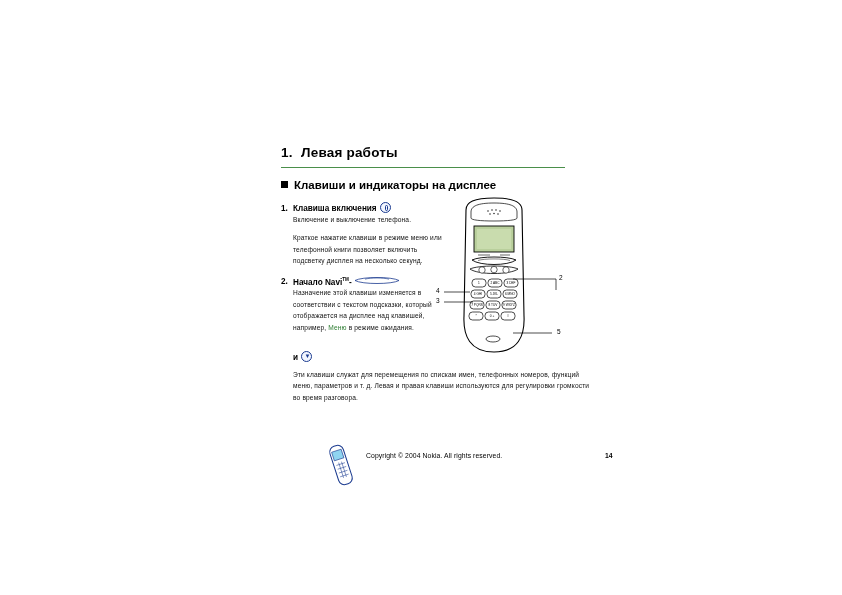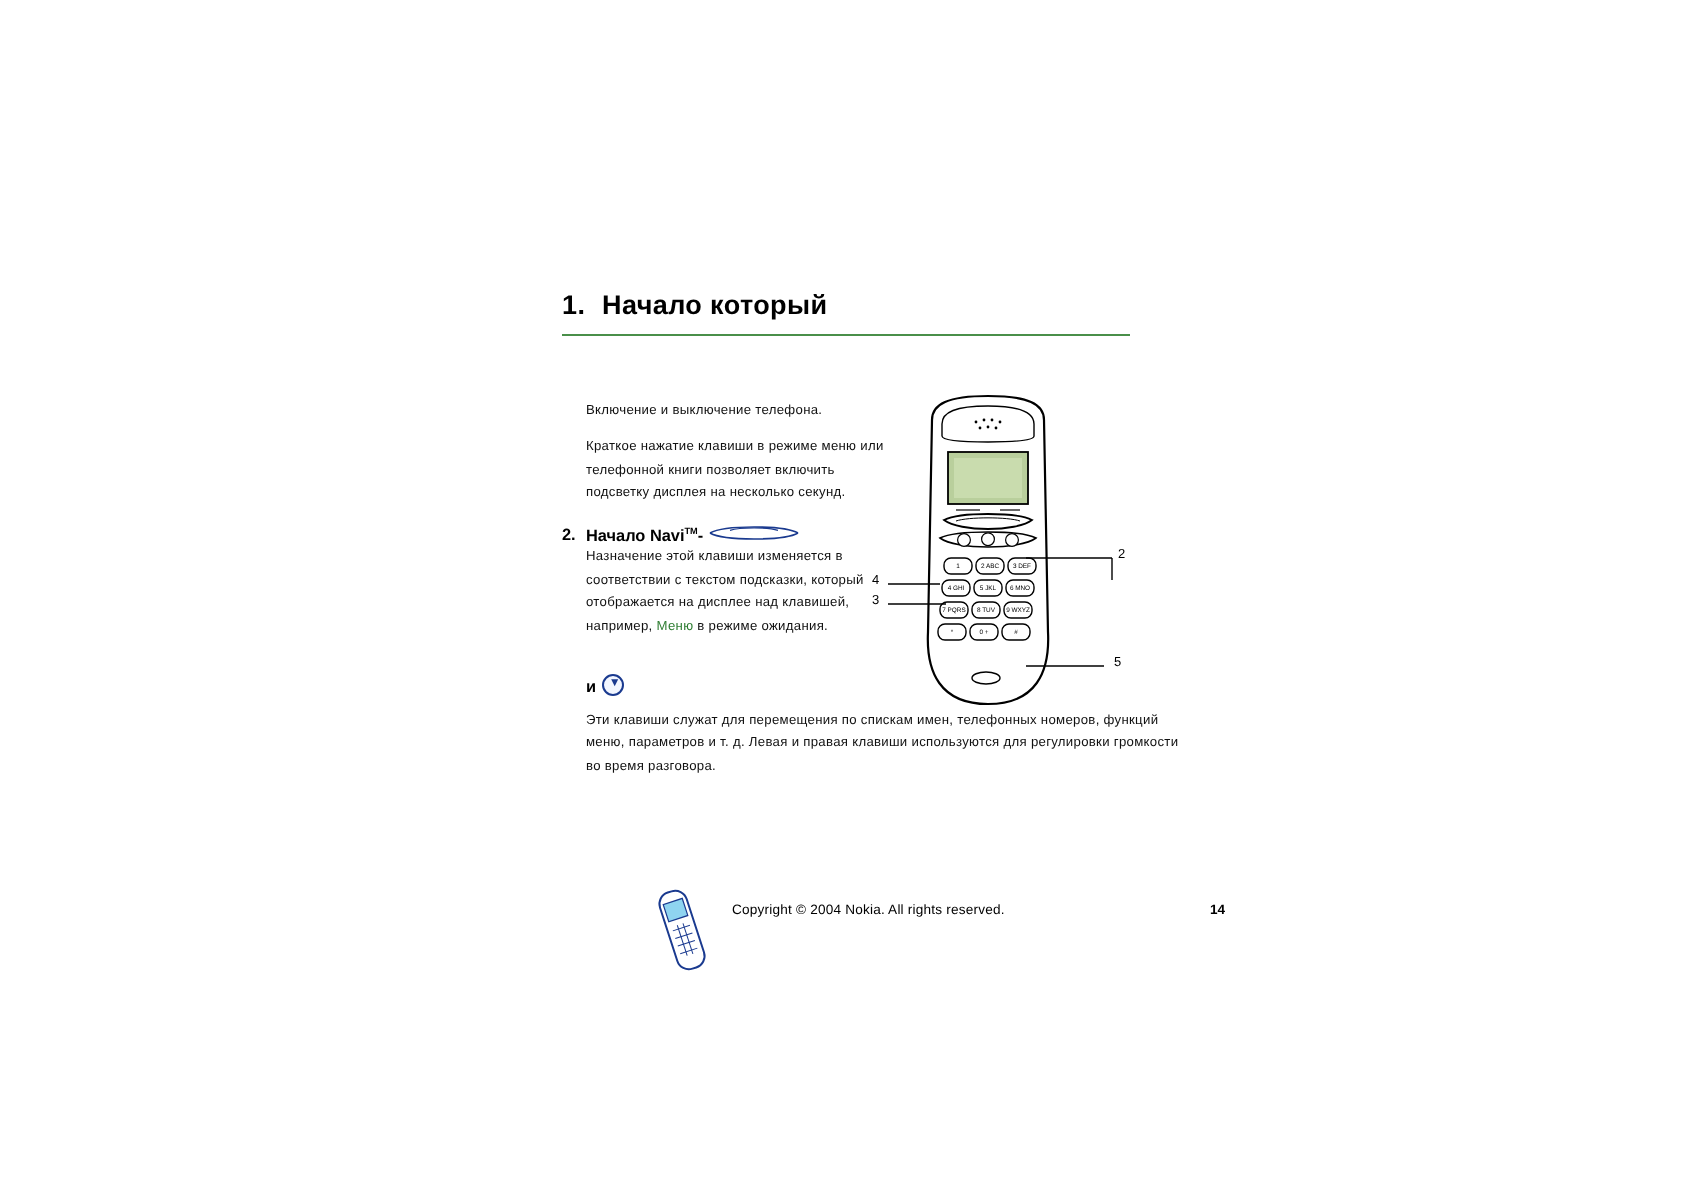--- a/index.html
+++ b/index.html
@@ -205,28 +205,35 @@
     font-size: 6.8px;
     font-weight: bold;
   }
 </style>
 </head>
 <body>
 
 <div class="page">
 
   <div class="chapter">
-    <span class="num">1.</span><span>Начало который</span>
+    <span class="num">1.</span><span>Левая работы</span>
   </div>
   <div class="chapter-rule"></div>
 
+  <div class="section">
+    <span class="bullet"></span><span>Клавиши и индикаторы на дисплее</span>
+  </div>
 
   <div class="list">
 
     <div class="item">
+      <div class="item-head">
+        <span class="idx">1.</span><span>Клавиша включения</span>
+        <span class="keyglyph power"></span>
+      </div>
       <div class="body narrow">
         <p>Включение и выключение телефона.</p>
         <p>Краткое нажатие клавиши в режиме меню или телефонной книги позволяет включить подсветку дисплея на несколько секунд.</p>
       </div>
     </div>
 
     <div class="item" style="margin-top:5px;">
       <div class="item-head">
         <span class="idx">2.</span><span>Начало Navi</span><span class="sup">TM</span><span>-</span>
         <span class="navi-curve">

